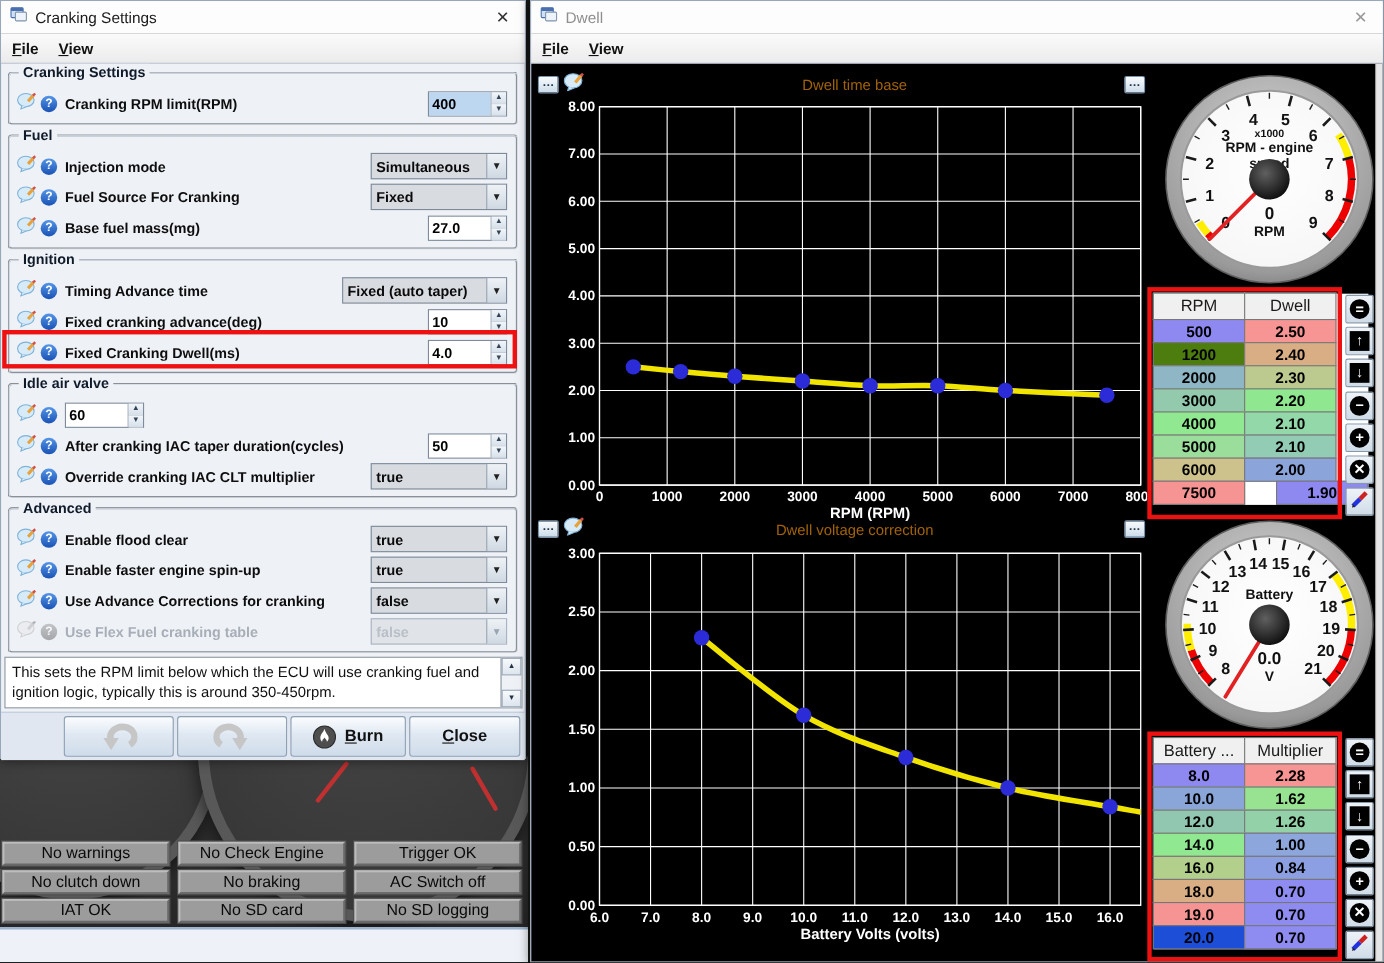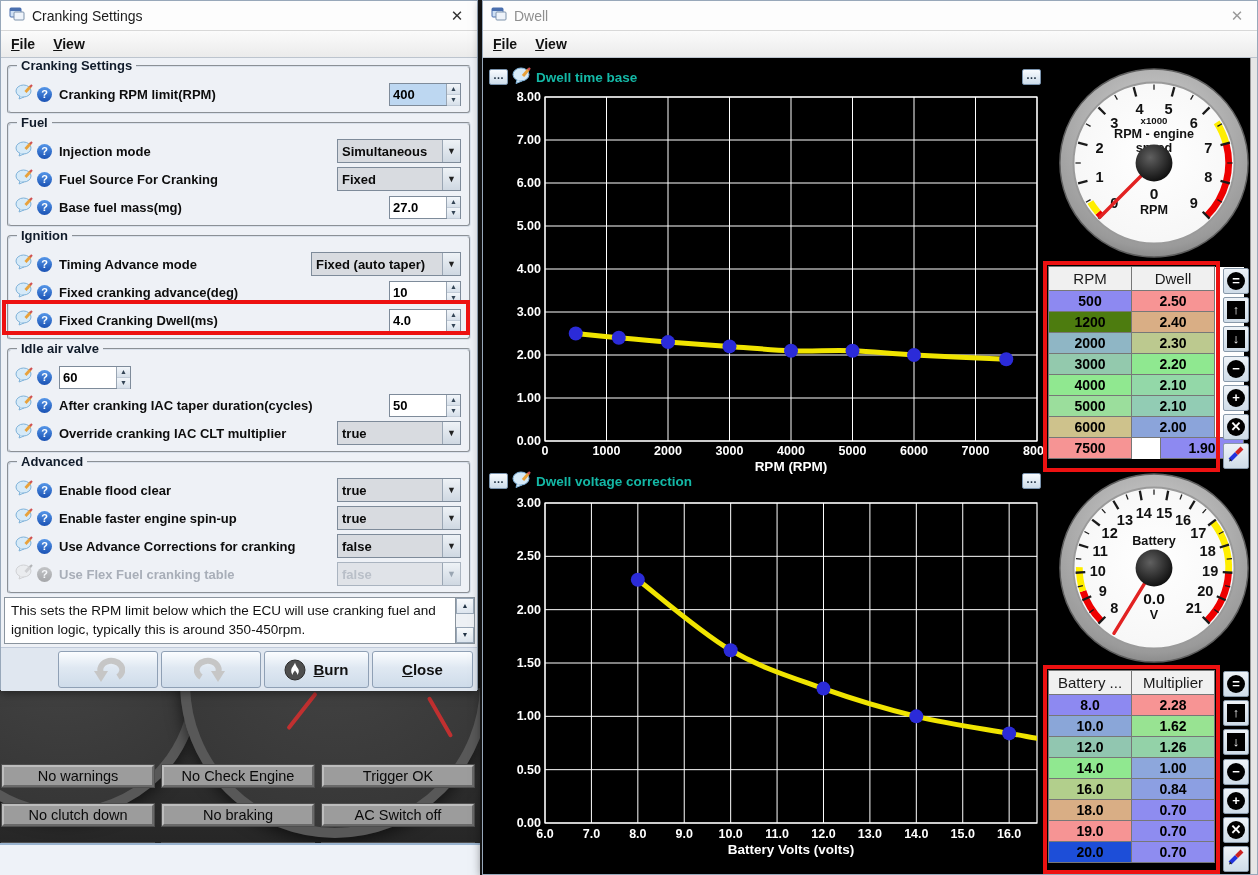--- a/index.html
+++ b/index.html
@@ -43,31 +43,31 @@
   .desctext{flex:1;font-size:13.5px;color:#111;padding:3px 6px;line-height:19px;}
   .vscroll{width:19px;border-left:1px solid #8a949e;background:#eef1f5;display:flex;flex-direction:column;justify-content:space-between;}
   .vscroll span{height:16px;background:linear-gradient(#f8fafc,#dde5ee);border:1px solid #9aa8b8;font-size:7px;text-align:center;line-height:13px;color:#223344;}
   .btnrow{position:absolute;top:646px;left:0;right:0;height:44px;background:#e0e7f0;border-top:1px solid #c0cada;display:flex;align-items:center;padding-left:57px;gap:3px;}
   .pushbtn{height:37px;border:1px solid #8fa0b5;border-radius:3px;background:linear-gradient(#fbfdff,#dfe8f2 45%,#cfdcea);display:flex;align-items:center;justify-content:center;gap:7px;font-weight:bold;font-size:15px;color:#111;}
 
   
   .mainapp{position:absolute;left:0;top:688px;width:480px;height:187px;background:linear-gradient(#585858,#303030 35%,#232323);overflow:hidden;}
   .deco{position:absolute;border-radius:50%;background:radial-gradient(circle at 50% 30%,#454545,#333);border:10px solid #585858;box-shadow:0 4px 16px rgba(0,0,0,.6);}
   .deconeedle{position:absolute;width:4px;height:46px;background:#c03030;border-radius:2px;}
-  .statusgrid{position:absolute;left:2px;top:77px;width:412px;display:grid;grid-template-columns:152px 152px 152px;grid-auto-rows:22px;gap:17px 8px;}
+  .statusgrid{position:absolute;left:2px;top:77px;width:412px;display:grid;grid-template-columns:152px 152px 152px;grid-auto-rows:22px;gap:4px 8px;}
   .sbtn{background:#9c9c9c;border:2px outset #bdbdbd;outline:1px solid #4e4e4e;font-size:14.5px;color:#0a0a0a;display:flex;align-items:center;justify-content:center;white-space:nowrap;}
   .bottombar{position:absolute;left:0;top:155px;width:480px;height:32px;background:#eef2f8;border-top:2px solid #9ab4d0;}
 
   
   #rwin{left:482px;top:0;width:776px;height:875px;}
   .rcontent{position:absolute;top:57px;left:0;right:0;bottom:0;background:#000;}
   .rstrip{position:absolute;right:0;top:0;bottom:0;width:7px;background:#e6e6e6;border-left:1px solid #979797;}
   .chartbox{position:absolute;left:4px;width:556px;}
   .chead{height:22px;display:flex;align-items:center;gap:4px;padding:2px 2px 0 2px;}
-  .chead .ctitle{flex:1;text-align:left;color:#14b8a6;font-weight:bold;font-size:13.5px;}
+  .chead .ctitle{flex:1;text-align:center;color:#a16207;font-weight:normal;font-size:13.5px;}
   .dots{display:inline-block;width:19px;height:16px;background:linear-gradient(#f8fbfe,#cddcea);border:1px solid #7a93ad;border-radius:2px;font-weight:bold;font-size:11px;line-height:11px;color:#223344;text-align:center;}
   .ylab{position:absolute;width:16px;text-align:center;color:#fff;font-weight:bold;font-size:13px;white-space:pre-line;}
 
   
   .vtable{position:absolute;background:#fff;}
   .vrow{display:flex;}
   .vcell{width:84px;height:22px;border:1px solid #777;margin-left:-1px;margin-top:-1px;display:flex;align-items:center;justify-content:center;font-weight:bold;font-size:14px;color:#000;}
   .vhead .vcell{height:25px;background:#f0f0f0;font-weight:normal;font-size:15px;color:#1a1a1a;}
   .toolcol{position:absolute;width:30px;}
   .tbtn{position:absolute;left:0;width:26px;height:26px;border:1px solid #8899aa;border-radius:2px;background:linear-gradient(#eef3f8,#cfdce8);display:flex;align-items:center;justify-content:center;}
@@ -197,21 +197,21 @@
           <div class="srow">
             <span class="rowicons">
               <span><svg width="19" height="16">
                   <ellipse cx="8.5" cy="7" rx="7.5" ry="6" fill="#d6eaf8" stroke="#7fb2d9"></ellipse>
                   <path d="M5 12 L4 15 L9 13" fill="#d6eaf8" stroke="#7fb2d9"></path>
                   <line x1="10.5" y1="8" x2="15.5" y2="2.5" stroke="#e8a23c" stroke-width="2.8"></line>
                   <line x1="15" y1="3" x2="17" y2="1" stroke="#d05050" stroke-width="2.2"></line>
                 </svg></span>
               <span class="qicon">?</span>
             </span>
-            <span class="lbl">Timing Advance mode</span>
+            <span class="lbl">Timing Advance time</span>
             <div class="dd wide">
               <span class="dval">Fixed (auto taper)</span>
               <span class="darr">▼</span>
             </div>
           </div>
           <div class="srow">
             <span class="rowicons">
               <span><svg width="19" height="16">
                   <ellipse cx="8.5" cy="7" rx="7.5" ry="6" fill="#d6eaf8" stroke="#7fb2d9"></ellipse>
                   <path d="M5 12 L4 15 L9 13" fill="#d6eaf8" stroke="#7fb2d9"></path>

